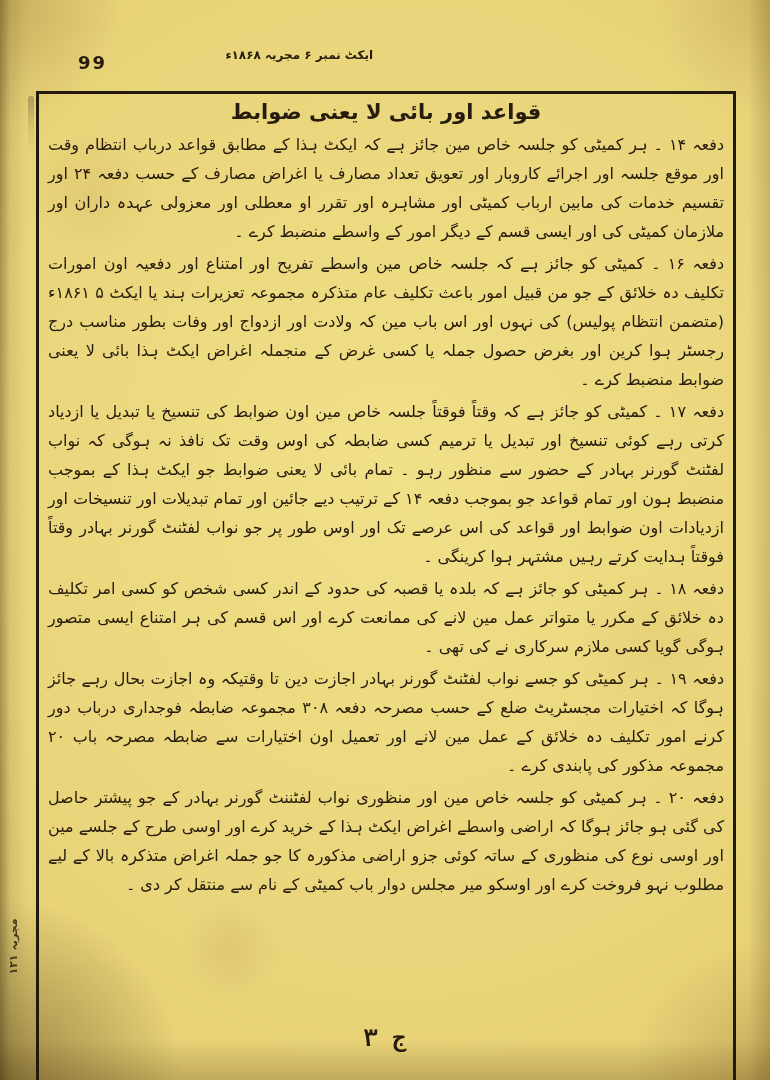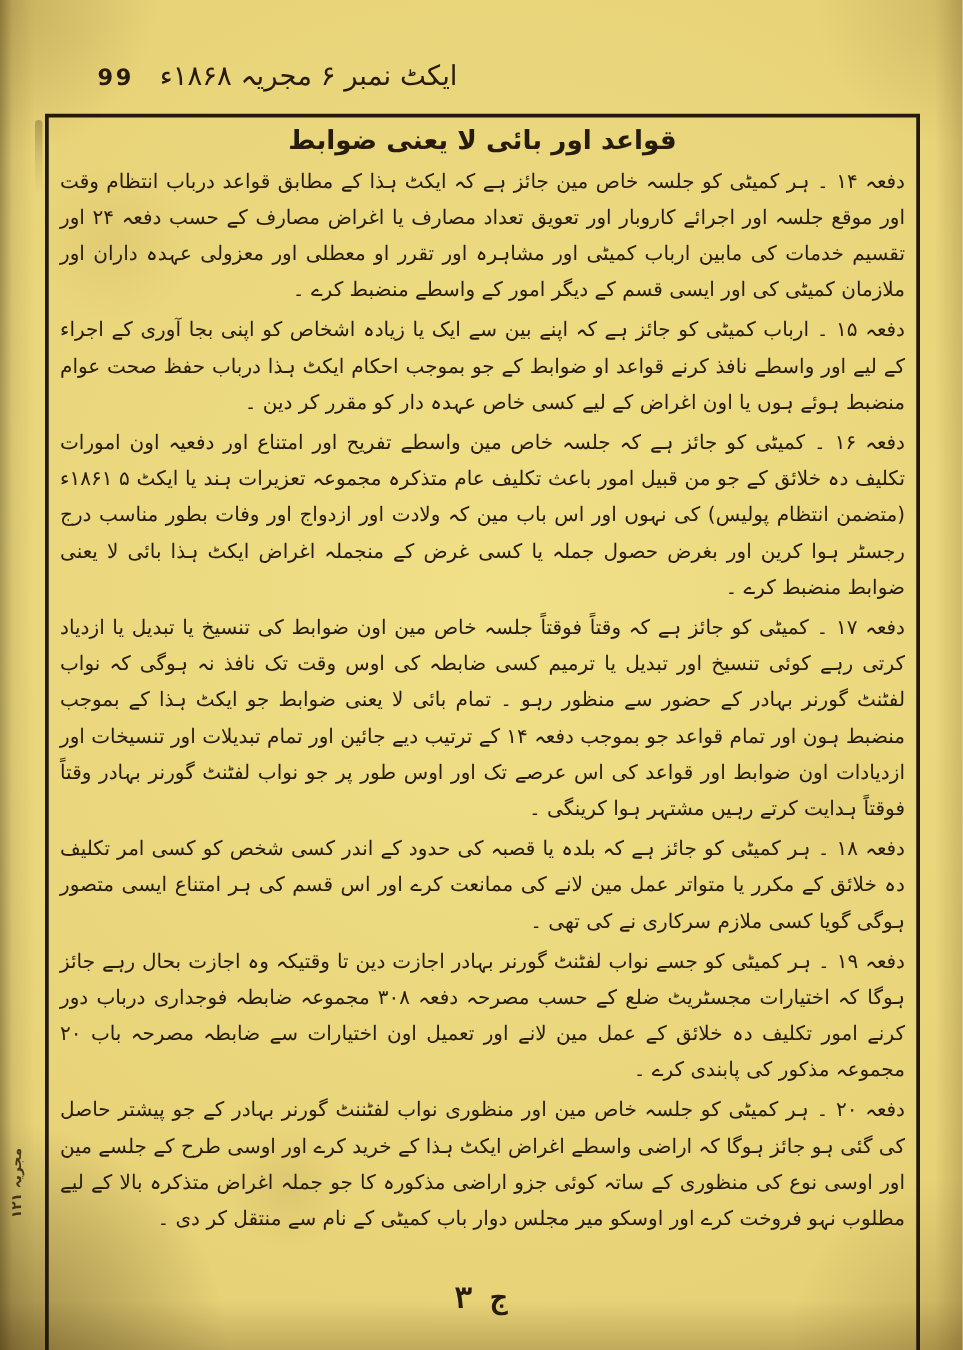--- a/index.html
+++ b/index.html
@@ -27,21 +27,21 @@
     background:
       radial-gradient(circle 90px at 12% 18%, rgba(150,110,40,.10), rgba(150,110,40,0) 70%),
       radial-gradient(circle 120px at 85% 60%, rgba(150,110,40,.08), rgba(150,110,40,0) 70%),
       radial-gradient(circle 70px at 30% 88%, rgba(120,85,30,.10), rgba(120,85,30,0) 70%);
   }
   .header-row{
     position:absolute;top:44px;left:0;width:100%;height:44px;
   }
   .act-title{
     position:absolute;top:4px;right:50%;transform:translateX(-8%);
-    font-size:22px;font-weight:normal;white-space:nowrap;
+    font-size:12px;font-weight:bold;white-space:nowrap;
   }
   .page-number{
     position:absolute;top:8px;left:78px;
     font-size:18px;font-weight:bold;letter-spacing:2px;
   }
   .frame{
     position:absolute;left:36px;top:91px;width:700px;height:1074px;
     border:3px solid #241a0b;
     box-sizing:border-box;
     padding:4px 9px 0 9px;
@@ -84,21 +84,20 @@
     <div class="act-title">ایکٹ نمبر ۶ مجریہ ۱۸۶۸ء</div>
     <div class="page-number">99</div>
   </div>
 
   <div class="margin-smudge"></div>
 
   <div class="frame">
     <div class="doc-title">قواعد اور بائی لا یعنی ضوابط</div>
 
     <div class="para">دفعہ ۱۴ ۔ ہر کمیٹی کو جلسہ خاص مین جائز ہے کہ ایکٹ ہذا کے مطابق قواعد درباب انتظام وقت اور موقع جلسہ اور اجرائے کاروبار اور تعویق تعداد مصارف یا اغراض مصارف کے حسب دفعہ ۲۴ اور تقسیم خدمات کی مابین ارباب کمیٹی اور مشاہرہ اور تقرر او معطلی اور معزولی عہدہ داران اور ملازمان کمیٹی کی اور ایسی قسم کے دیگر امور کے واسطے منضبط کرے ۔</div>
-    <div class="para">دفعہ ۱۵ ۔ ارباب کمیٹی کو جائز ہے کہ اپنے بین سے ایک یا زیادہ اشخاص کو اپنی بجا آوری کے اجراء کے لیے اور واسطے نافذ کرنے قواعد او ضوابط کے جو بموجب احکام ایکٹ ہذا درباب حفظ صحت عوام منضبط ہوئے ہوں یا اون اغراض کے لیے کسی خاص عہدہ دار کو مقرر کر دین ۔</div>
     <div class="para">دفعہ ۱۶ ۔ کمیٹی کو جائز ہے کہ جلسہ خاص مین واسطے تفریح اور امتناع اور دفعیہ اون امورات تکلیف دہ خلائق کے جو من قبیل امور باعث تکلیف عام متذکرہ مجموعہ تعزیرات ہند یا ایکٹ ۵ ۱۸۶۱ء (متضمن انتظام پولیس) کی نہوں اور اس باب مین کہ ولادت اور ازدواج اور وفات بطور مناسب درج رجسٹر ہوا کرین اور بغرض حصول جملہ یا کسی غرض کے منجملہ اغراض ایکٹ ہذا بائی لا یعنی ضوابط منضبط کرے ۔</div>
     <div class="para">دفعہ ۱۷ ۔ کمیٹی کو جائز ہے کہ وقتاً فوقتاً جلسہ خاص مین اون ضوابط کی تنسیخ یا تبدیل یا ازدیاد کرتی رہے کوئی تنسیخ اور تبدیل یا ترمیم کسی ضابطہ کی اوس وقت تک نافذ نہ ہوگی کہ نواب لفٹنٹ گورنر بہادر کے حضور سے منظور رہو ۔ تمام بائی لا یعنی ضوابط جو ایکٹ ہذا کے بموجب منضبط ہون اور تمام قواعد جو بموجب دفعہ ۱۴ کے ترتیب دیے جائین اور تمام تبدیلات اور تنسیخات اور ازدیادات اون ضوابط اور قواعد کی اس عرصے تک اور اوس طور پر جو نواب لفٹنٹ گورنر بہادر وقتاً فوقتاً ہدایت کرتے رہیں مشتہر ہوا کرینگی ۔</div>
     <div class="para">دفعہ ۱۸ ۔ ہر کمیٹی کو جائز ہے کہ بلدہ یا قصبہ کی حدود کے اندر کسی شخص کو کسی امر تکلیف دہ خلائق کے مکرر یا متواتر عمل مین لانے کی ممانعت کرے اور اس قسم کی ہر امتناع ایسی متصور ہوگی گویا کسی ملازم سرکاری نے کی تھی ۔</div>
     <div class="para">دفعہ ۱۹ ۔ ہر کمیٹی کو جسے نواب لفٹنٹ گورنر بہادر اجازت دین تا وقتیکہ وہ اجازت بحال رہے جائز ہوگا کہ اختیارات مجسٹریٹ ضلع کے حسب مصرحہ دفعہ ۳۰۸ مجموعہ ضابطہ فوجداری درباب دور کرنے امور تکلیف دہ خلائق کے عمل مین لانے اور تعمیل اون اختیارات سے ضابطہ مصرحہ باب ۲۰ مجموعہ مذکور کی پابندی کرے ۔</div>
     <div class="para">دفعہ ۲۰ ۔ ہر کمیٹی کو جلسہ خاص مین اور منظوری نواب لفٹننٹ گورنر بہادر کے جو پیشتر حاصل کی گئی ہو جائز ہوگا کہ اراضی واسطے اغراض ایکٹ ہذا کے خرید کرے اور اوسی طرح کے جلسے مین اور اوسی نوع کی منظوری کے ساتہ کوئی جزو اراضی مذکورہ کا جو جملہ اغراض متذکرہ بالا کے لیے مطلوب نہو فروخت کرے اور اوسکو میر مجلس دوار باب کمیٹی کے نام سے منتقل کر دی ۔</div>
 
   </div>
 
   <div class="signature-mark">ج ۳</div>
 

